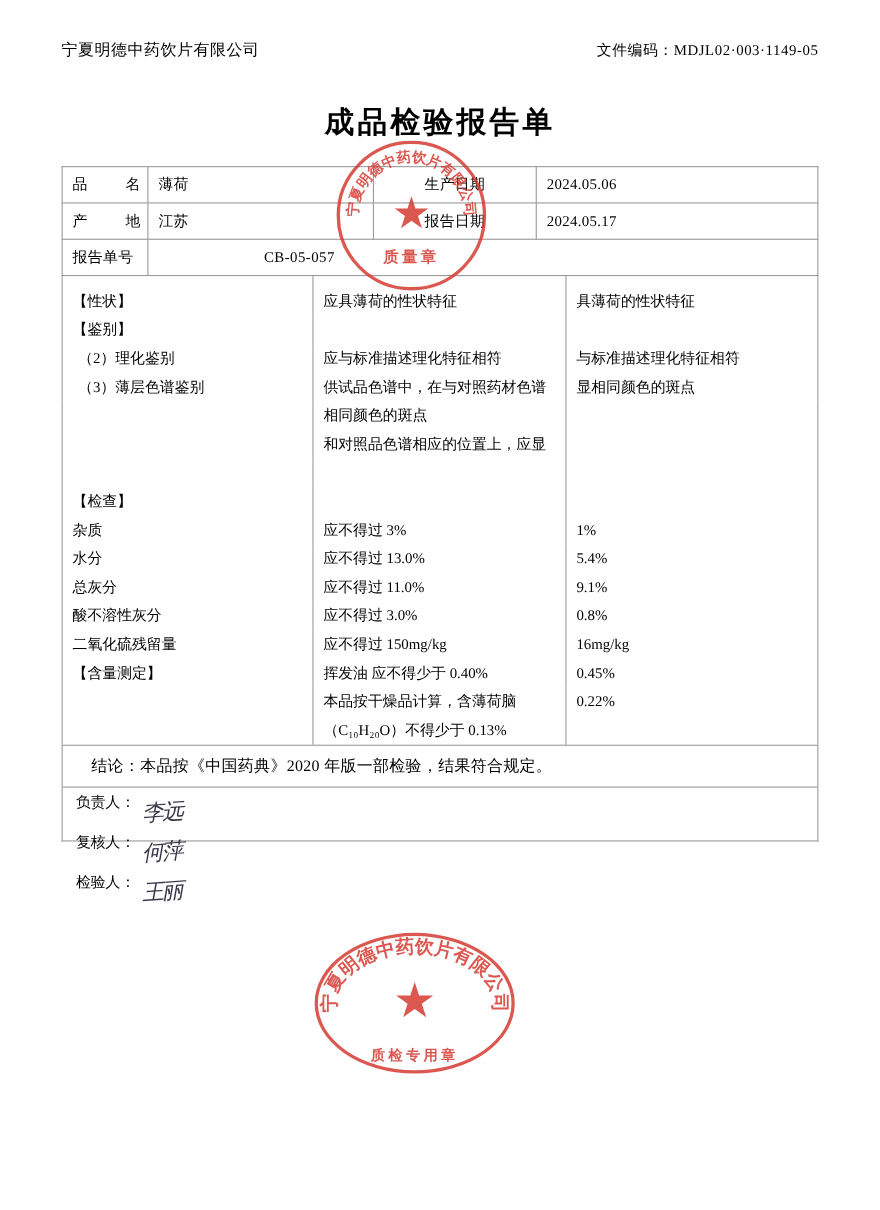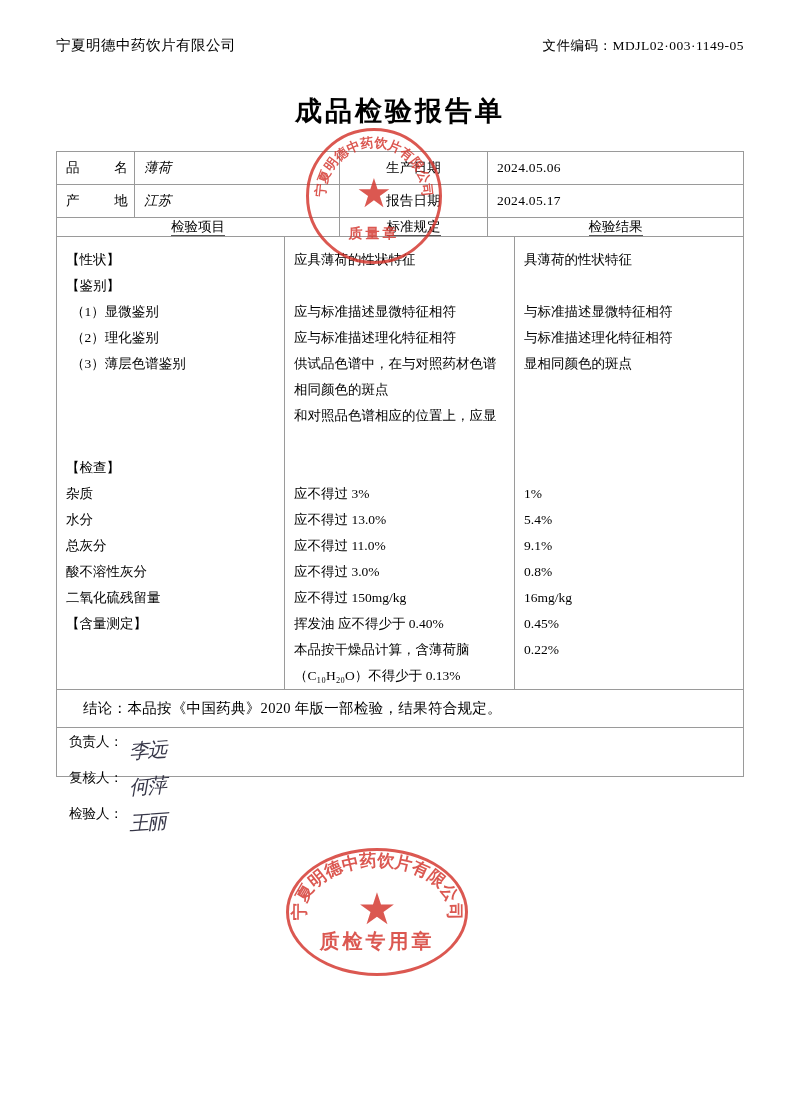--- a/index.html
+++ b/index.html
@@ -61,21 +61,21 @@
   }
   .lbl-spread {
     display: inline-block;
     width: 62px;
     text-align: justify;
     text-align-last: justify;
   }
   .val { letter-spacing: 0.3px; }
 
   td.no-right { border-right: none; }
-  td.no-left { border-left: none; font-style: italic; }
+  td.no-left { border-left: none; }
   .reportno-value {
     text-align: left;
     padding-left: 105px;
     letter-spacing: 0.4px;
   }
 
   
   .colhead {
     text-align: center;
     padding: 10px 0 9px 0;
@@ -191,22 +191,22 @@
   }
   #stamp-bottom {
     left: 286px;
     top: 848px;
     width: 176px;
     height: 122px;
     border-radius: 50%;
   }
   #stamp-bottom .star { font-size: 44px; }
   #stamp-bottom .bottom-text {
-    bottom: 18px;
-    font-size: 20px;
+    bottom: 4px;
+    font-size: 13px;
   }
   .arc text {
     font-family: "Liberation Serif", serif;
     fill: #d4342c;
     font-weight: bold;
   }
 </style>
 </head>
 <body>
 
@@ -249,28 +249,25 @@
           <div class="cell-pad val">江苏</div>
         </td>
         <td>
           <div class="cell-pad lbl" style="text-align:center">报告日期</div>
         </td>
         <td>
           <div class="cell-pad val">2024.05.17</div>
         </td>
       </tr>
       <tr>
-        <td colspan="2" class="colhead">
-          <span>检验项目</span>
-        </td>
-        <td class="colhead">
-          <span>标准规定</span>
-        </td>
-        <td class="colhead">
-          <span>检验结果</span>
+        <td class="no-right">
+          <div class="cell-pad lbl">报告单号</div>
+        </td>
+        <td colspan="3">
+          <div class="cell-pad val reportno-value">CB-05-057</div>
         </td>
       </tr>
     </tbody>
   </table>
 
   <div class="items-wrap">
     <table class="items" id="items-table">
       <colgroup>
         <col style="width:228px">
         <col style="width:230px">
@@ -279,25 +276,20 @@
       <tbody id="items-body">
           <tr class="first">
             <td class="c1">【性状】</td>
             <td class="c2">应具薄荷的性状特征</td>
             <td class="c3">具薄荷的性状特征</td>
           </tr>
           <tr>
             <td class="c1">【鉴别】</td>
             <td class="c2"></td>
             <td class="c3"></td>
-          </tr>
-          <tr>
-            <td class="c1 indent">（1）显微鉴别</td>
-            <td class="c2">应与标准描述显微特征相符</td>
-            <td class="c3">与标准描述显微特征相符</td>
           </tr>
           <tr>
             <td class="c1 indent">（2）理化鉴别</td>
             <td class="c2">应与标准描述理化特征相符</td>
             <td class="c3">与标准描述理化特征相符</td>
           </tr>
           <tr>
             <td class="c1 indent">（3）薄层色谱鉴别</td>
             <td class="c2">供试品色谱中，在与对照药材色谱</td>
             <td class="c3">显相同颜色的斑点</td>

